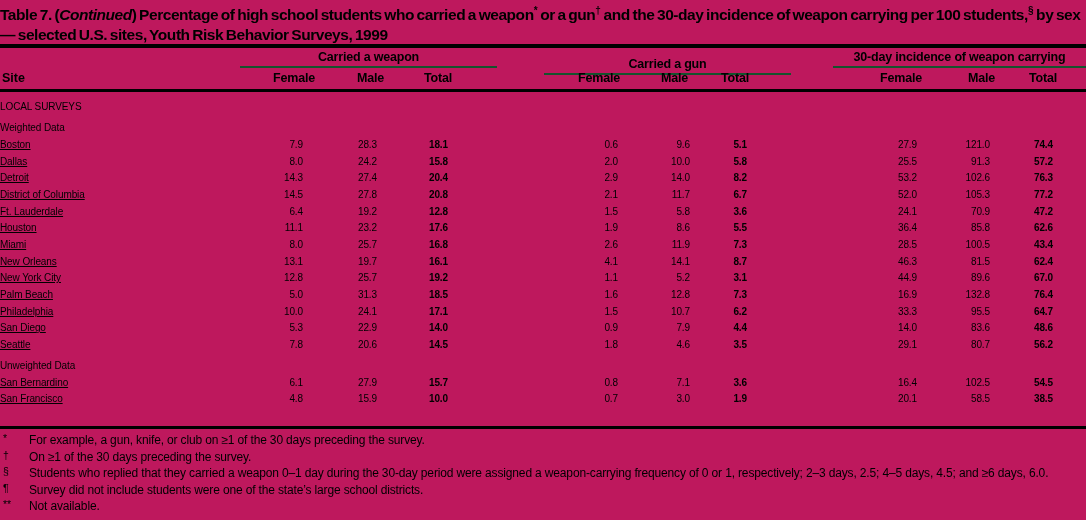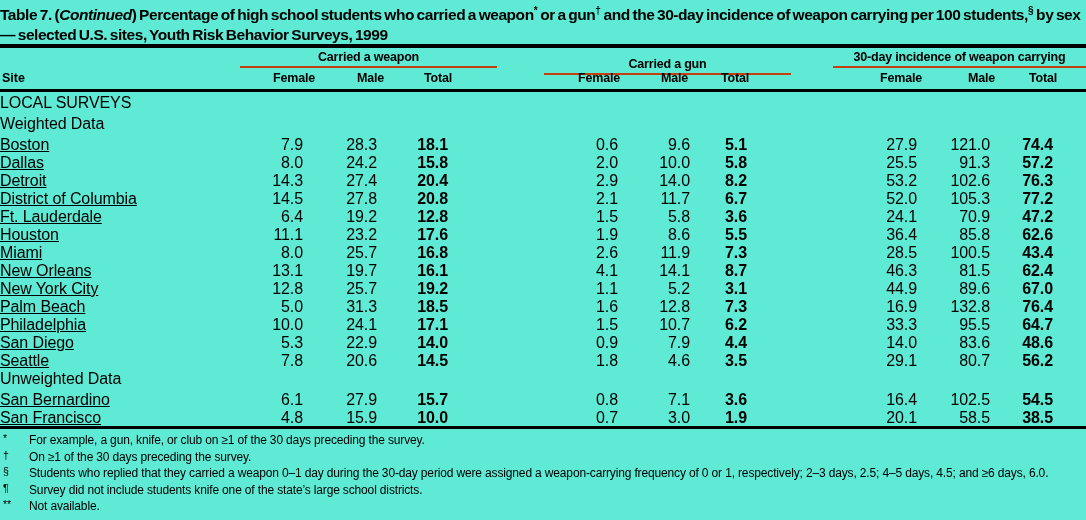--- a/index.html
+++ b/index.html
@@ -1,20 +1,20 @@
 <!DOCTYPE html>
 <html><head>
 <meta charset="utf-8">
 <style>
   html, body { margin: 0; padding: 0; background: #ffffff; }
   .page {
     position: relative;
     width: 1086px;
     height: 520px;
-    background: #5eead4;
+    background: #be185d;
     color: #000000;
     font-family: "Liberation Sans", "DejaVu Sans", sans-serif;
     overflow: hidden;
   }
   .title {
     position: absolute;
     top: 1px; left: 0; width: 1086px;
     font-size: 15.5px;
     font-weight: bold;
     line-height: 19.5px;
@@ -24,21 +24,21 @@
   .title sup { font-size: 10px; letter-spacing: 0; }
   .rule { position: absolute; left: 0; width: 1086px; background: #000; }
   .rule-top   { top: 44px; height: 4px; }
   .rule-mid   { top: 89px; height: 3px; }
   .rule-bot   { top: 426px; height: 3px; }
   .group-head {
     position: absolute;
     top: 50px; height: 16px;
     font-size: 12.5px; font-weight: bold;
     text-align: center;
-    border-bottom: 2px solid #c2410c;
+    border-bottom: 2px solid #14532d;
     letter-spacing: -0.2px;
     line-height: 15px;
   }
   .gh-weapon { left: 240px; width: 257px; }
   .gh-gun    { left: 544px; width: 247px; margin-top: 7px; }
   .gh-inc    { left: 833px; width: 253px; }
   .site-label {
     position: absolute; top: 71px; left: 2px;
     font-size: 12.5px; font-weight: bold;
   }
@@ -50,21 +50,21 @@
   }
   .sh-0 { left: 235px; } .sh-1 { left: 304px; } .sh-2 { left: 372px; }
   .sh-3 { left: 540px; } .sh-4 { left: 608px; } .sh-5 { left: 669px; }
   .sh-6 { left: 842px; } .sh-7 { left: 915px; } .sh-8 { left: 977px; }
   table.data {
     position: absolute;
     top: 94px; left: 0;
     width: 1086px;
     border-collapse: collapse;
     table-layout: fixed;
-    font-size: 16px;
+    font-size: 10px;
     letter-spacing: -0.1px;
   }
   table.data td { padding: 0; vertical-align: middle; white-space: nowrap; }
   tr.data-row { height: 16.7px; }
   tr.group-row { height: 21px; }
   tr.group-row td { vertical-align: bottom; padding-bottom: 3px; }
   td.site { text-align: left; padding-left: 20px; text-decoration: underline; }
   td.num { text-align: right; }
   td.num.total { font-weight: bold; }
   td.group-label { text-align: left; padding-left: 1px; }
@@ -333,17 +333,17 @@
         </tr>
       </tbody>
   </table>
 
   <div class="rule rule-bot"></div>
 
   <div class="footnotes">
       <div class="footnote"><span class="fn-marker">*</span><span>For example, a gun, knife, or club on ≥1 of the 30 days preceding the survey.</span></div>
       <div class="footnote"><span class="fn-marker">†</span><span>On ≥1 of the 30 days preceding the survey.</span></div>
       <div class="footnote"><span class="fn-marker">§</span><span>Students who replied that they carried a weapon 0–1 day during the 30-day period were assigned a weapon-carrying frequency of 0 or 1, respectively; 2–3 days, 2.5; 4–5 days, 4.5; and ≥6 days, 6.0.</span></div>
-      <div class="footnote"><span class="fn-marker">¶</span><span>Survey did not include students knife one of the state’s large school districts.</span></div>
+      <div class="footnote"><span class="fn-marker">¶</span><span>Survey did not include students were one of the state’s large school districts.</span></div>
       <div class="footnote"><span class="fn-marker">**</span><span>Not available.</span></div>
     </div>
 
 </div>
 
 </body></html>

